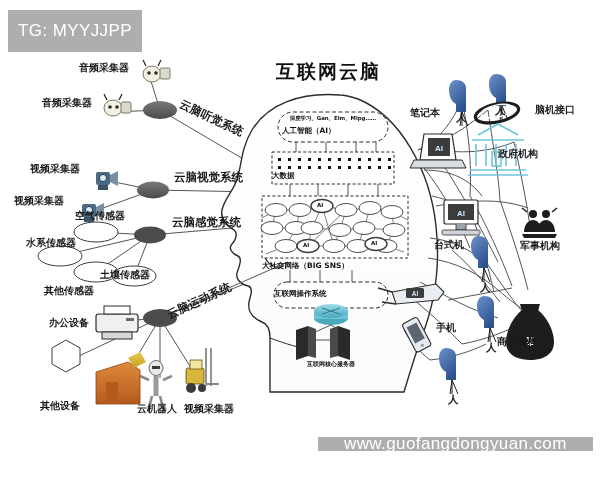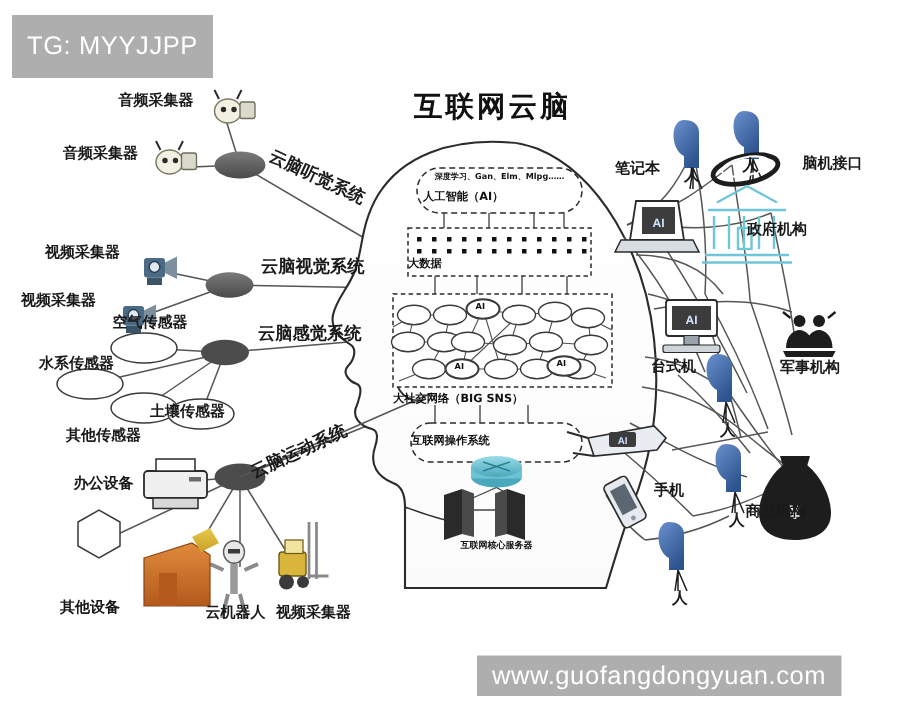--- a/index.html
+++ b/index.html
@@ -16,21 +16,21 @@
     position:absolute;
     background:#aeaeae;
     color:#ffffff;
     font-family:"Liberation Sans",sans-serif;
     font-weight:400;
     letter-spacing:.4px;
     display:flex;align-items:center;
     white-space:nowrap;
   }
   #wm-top{left:8px;top:10px;height:42px;padding:0 10px;font-size:17px;}
-  #wm-bottom{left:318px;top:437px;height:27px;padding:0 10px;font-size:17px;}
+  #wm-bottom{left:318px;top:437px;height:14px;padding:0 26px;font-size:17px;}
 
   
   #art{position:absolute;left:0;top:0;width:600px;height:480px;}
 
   
   .lbl{
     position:absolute;
     font-family:"DejaVu Sans","Liberation Sans",sans-serif;
     color:#1d1d1d;
     white-space:nowrap;

